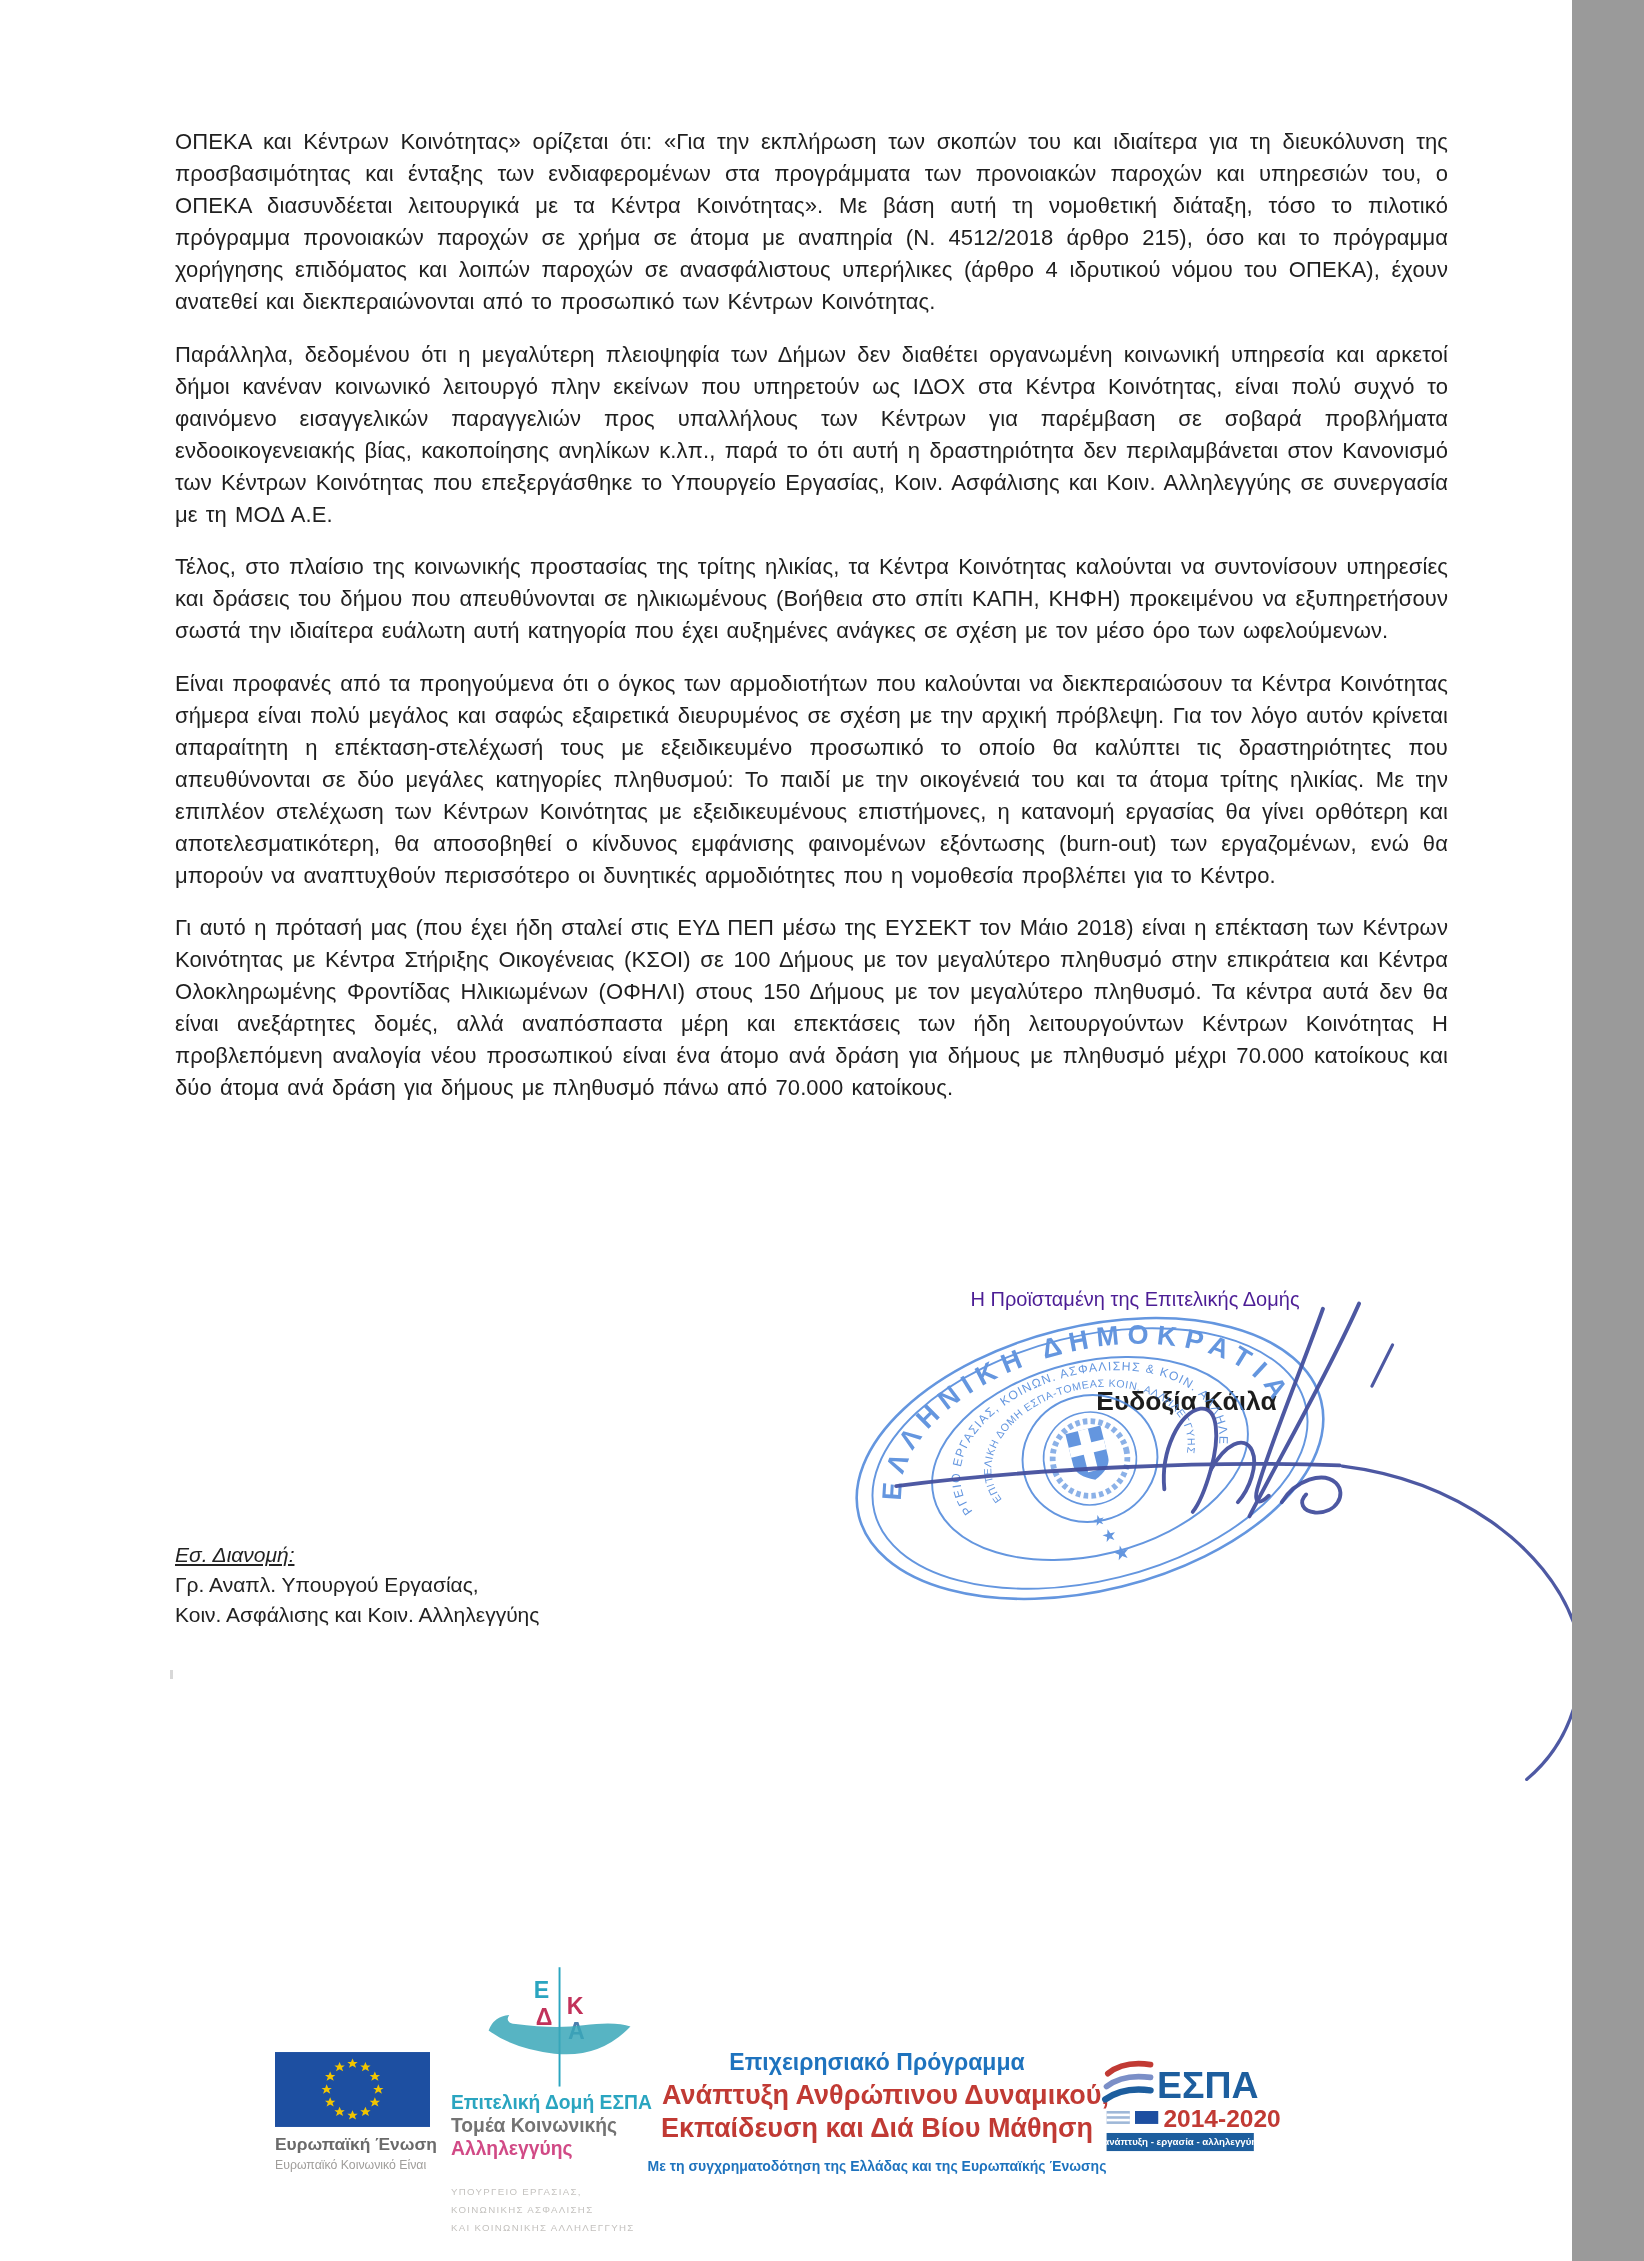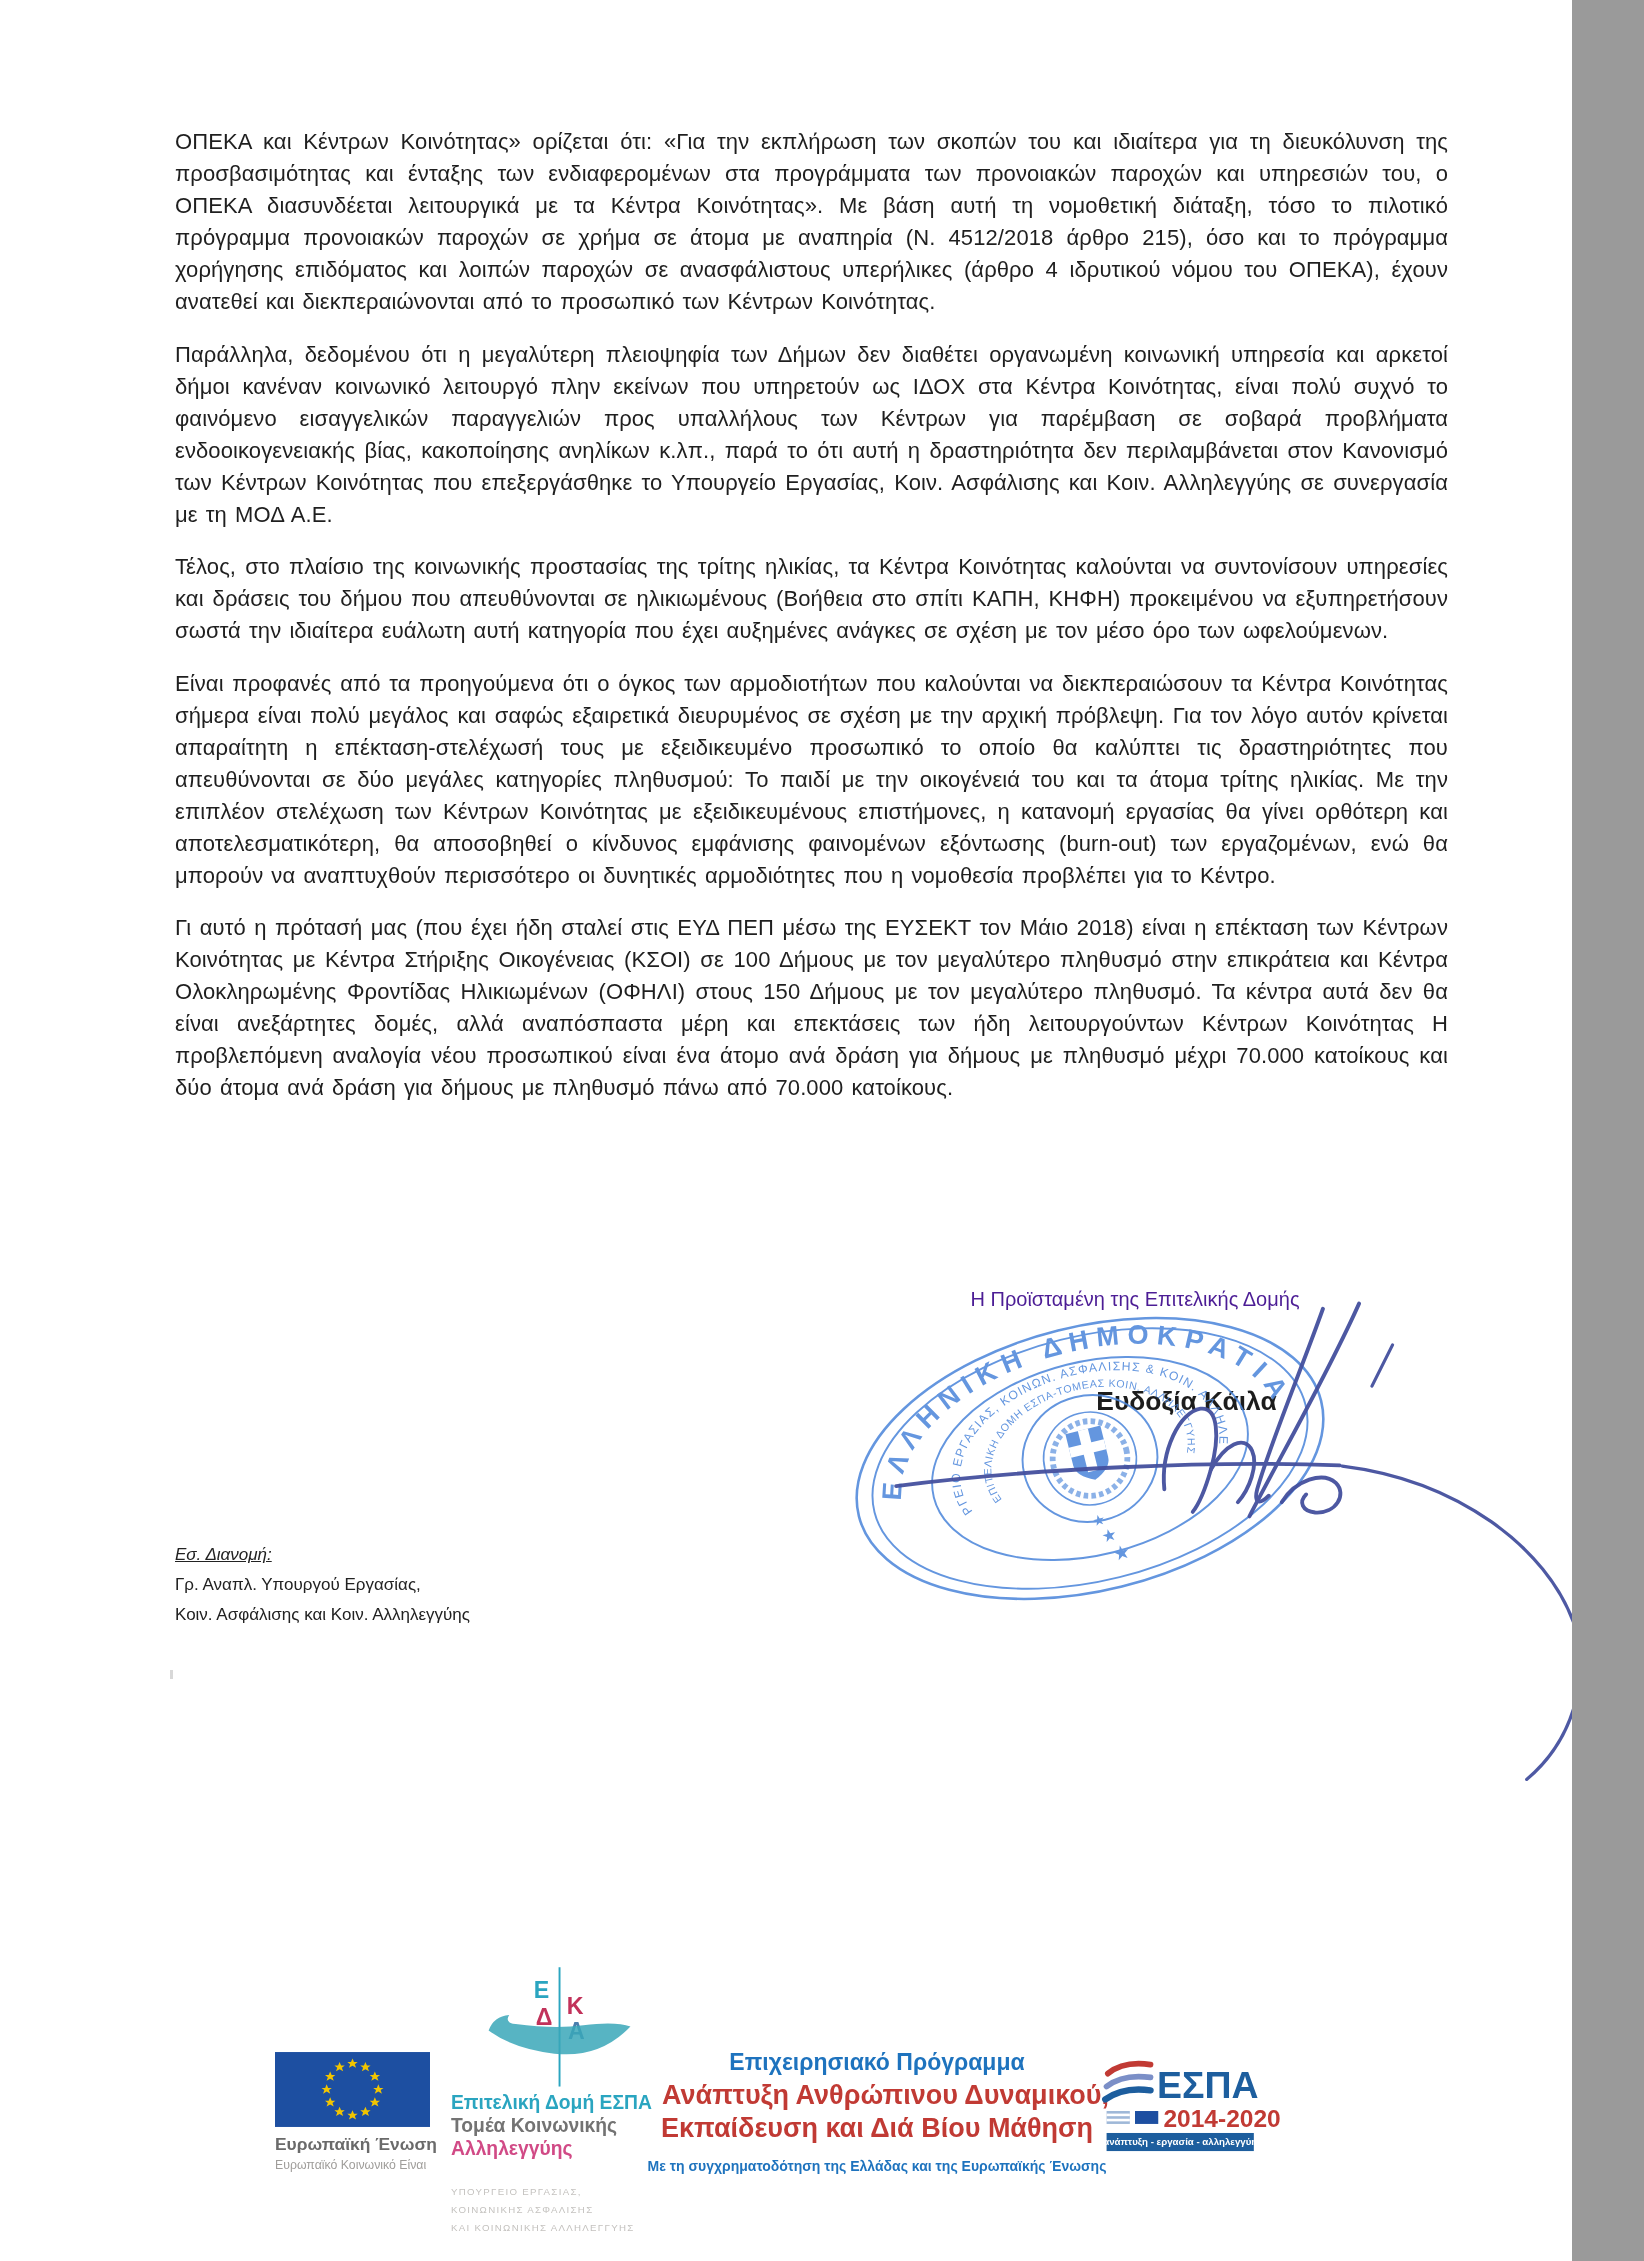--- a/index.html
+++ b/index.html
@@ -22,21 +22,21 @@
     position:absolute;left:845px;top:1288px;width:580px;
     text-align:center;font-size:20px;color:#4c1d95;
   }
   .sig-name{
     position:absolute;left:993px;top:1386px;width:387px;
     text-align:center;font-size:26.4px;color:#1c1c1c;font-weight:bold;
   }
   
   .distribution{
     position:absolute;left:175px;top:1540px;
-    font-size:17px;color:#222;line-height:30px;
+    font-size:21px;color:#222;line-height:30px;
   }
   .distribution .head{font-style:italic;text-decoration:underline;}
   
   .eu-block{position:absolute;left:275px;top:2052px;width:193px;text-align:left;}
   .eu-line1{font-size:17.4px;font-weight:bold;color:#6a6a6a;margin-top:5.2px;}
   .eu-line2{font-size:12.3px;color:#9f9d9a;margin-top:2.6px;}
   .edka-text{position:absolute;left:451px;top:2091px;width:232px;line-height:23px;}
   .edka-l1{color:#2aa5c0;font-weight:bold;font-size:19.3px;}
   .edka-l2{color:#737373;font-weight:bold;font-size:19.3px;}
   .edka-l3{color:#d14a86;font-weight:bold;font-size:19.3px;}

